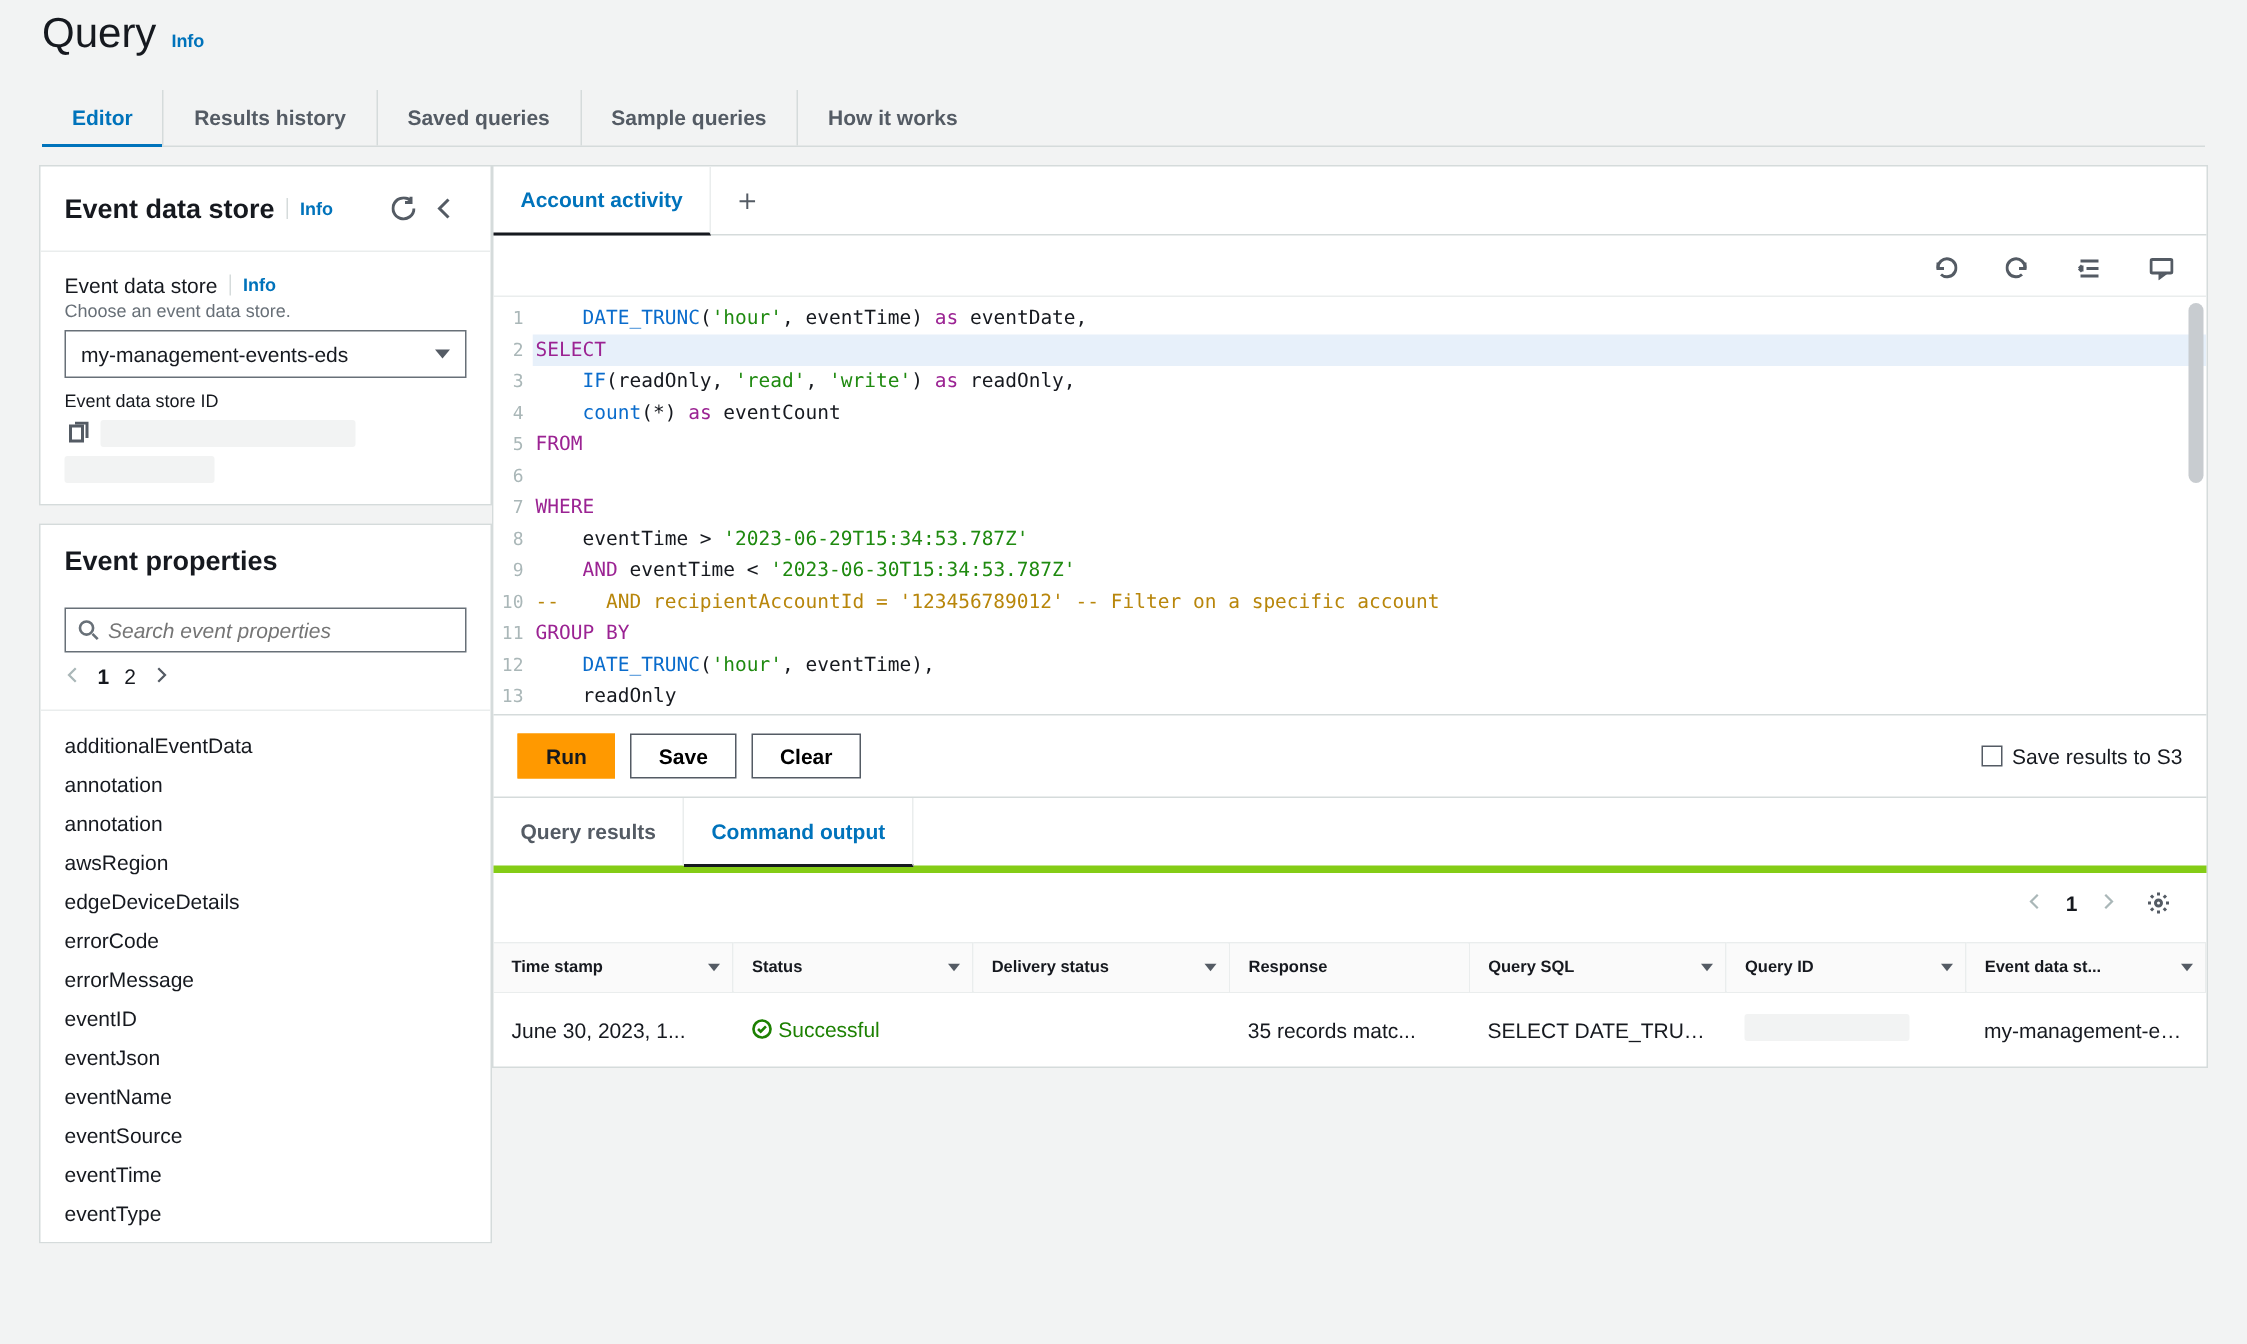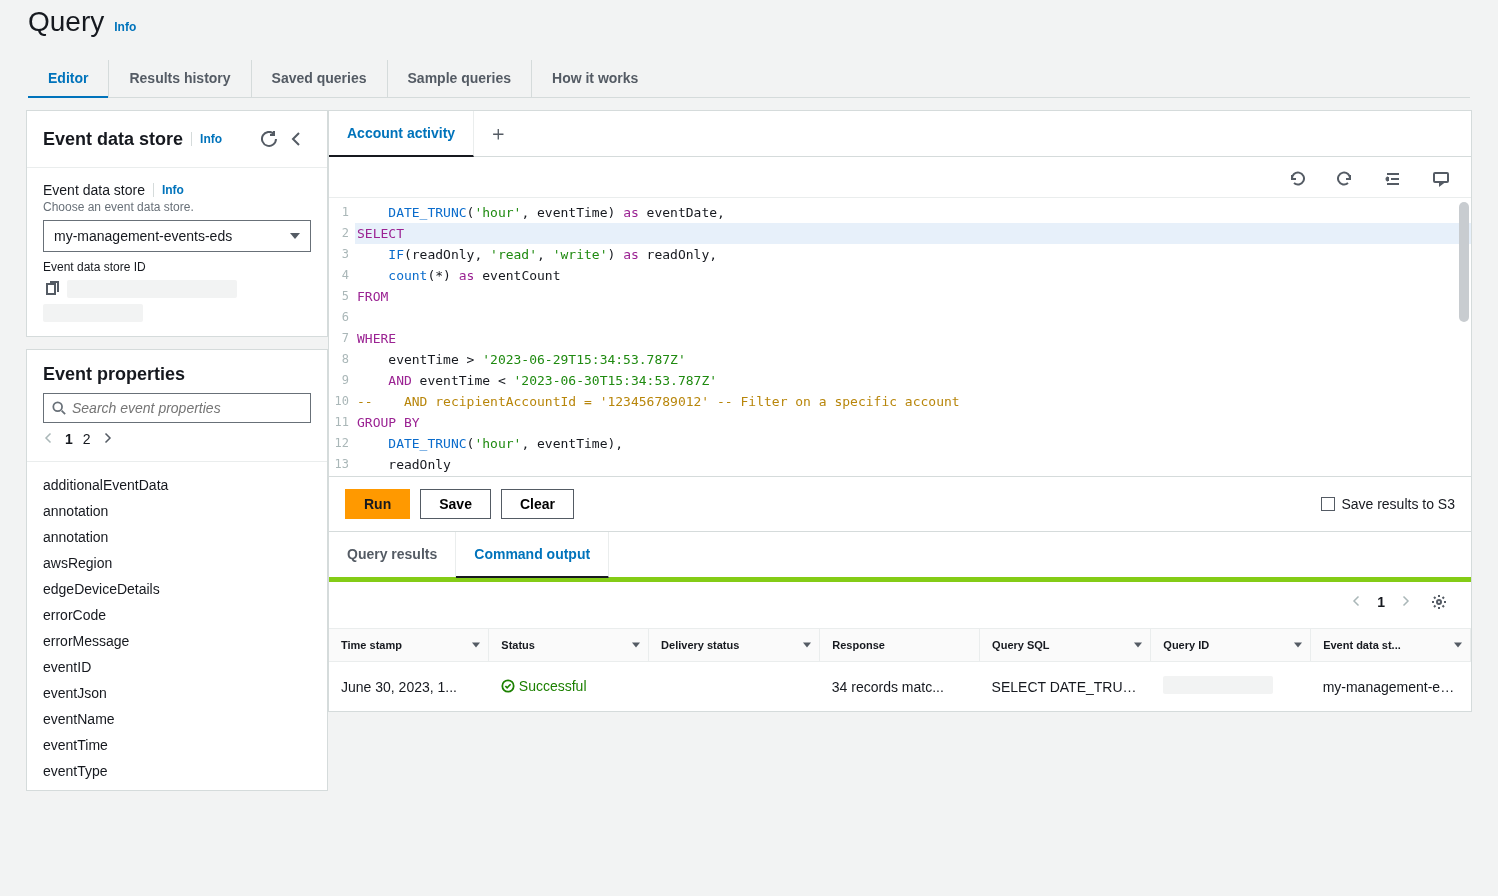--- a/index.html
+++ b/index.html
@@ -161,21 +161,21 @@
                 </svg>
             </span>
             <span class="redact" style="width:170px"></span>
           </div>
           <div class="redact" style="width:100px;margin-top:6px"></div>
         </div>
       </div>
 
       <div class="panel">
         <div class="panel-body" style="border-bottom:1px solid #eaeded">
-          <h2 style="font-size:18px;font-weight:700;margin-bottom:8px">Event properties</h2>
+          <h2 style="font-size:18px;font-weight:700;margin-bottom:20px">Event properties</h2>
           <div class="search">
             <svg viewBox="0 0 16 16" width="14" height="14" stroke="#687078" fill="none" stroke-width="2">
                 <circle cx="6.5" cy="6.5" r="5"></circle>
                 <path d="m11 11 4 4"></path>
               </svg>
             <input placeholder="Search event properties" style="">
           </div>
           <div class="pager-row">
             <span class="chev">
               <svg viewBox="0 0 16 16" width="12" height="12" stroke="currentColor" fill="none" stroke-width="2">
@@ -195,20 +195,21 @@
           <div>additionalEventData</div>
           <div>annotation</div>
           <div>annotation</div>
           <div>awsRegion</div>
           <div>edgeDeviceDetails</div>
           <div>errorCode</div>
           <div>errorMessage</div>
           <div>eventID</div>
           <div>eventJson</div>
           <div>eventName</div>
+          <div>eventSource</div>
           <div>eventTime</div>
           <div>eventType</div>
         </div>
       </div>
 
     </div>
 
     <div class="main">
       <div class="main-panel">
 
@@ -337,21 +338,21 @@
               <td>
                 <span class="status-ok">
                   <svg viewBox="0 0 16 16" stroke="#1d8102" fill="none" stroke-width="2">
                       <circle cx="8" cy="8" r="6.5"></circle>
                       <path d="m5 8 2 2 4-4"></path>
                     </svg>
                   <span>Successful</span>
                 </span>
               </td>
               <td></td>
-              <td>34 records matc...</td>
+              <td>35 records matc...</td>
               <td>SELECT DATE_TRUNC(</td>
               <td><span class="redact" style="display:inline-block;width:110px"></span></td>
               <td>my-management-even</td>
             </tr>
           </tbody>
         </table>
 
       </div>
     </div>
 

